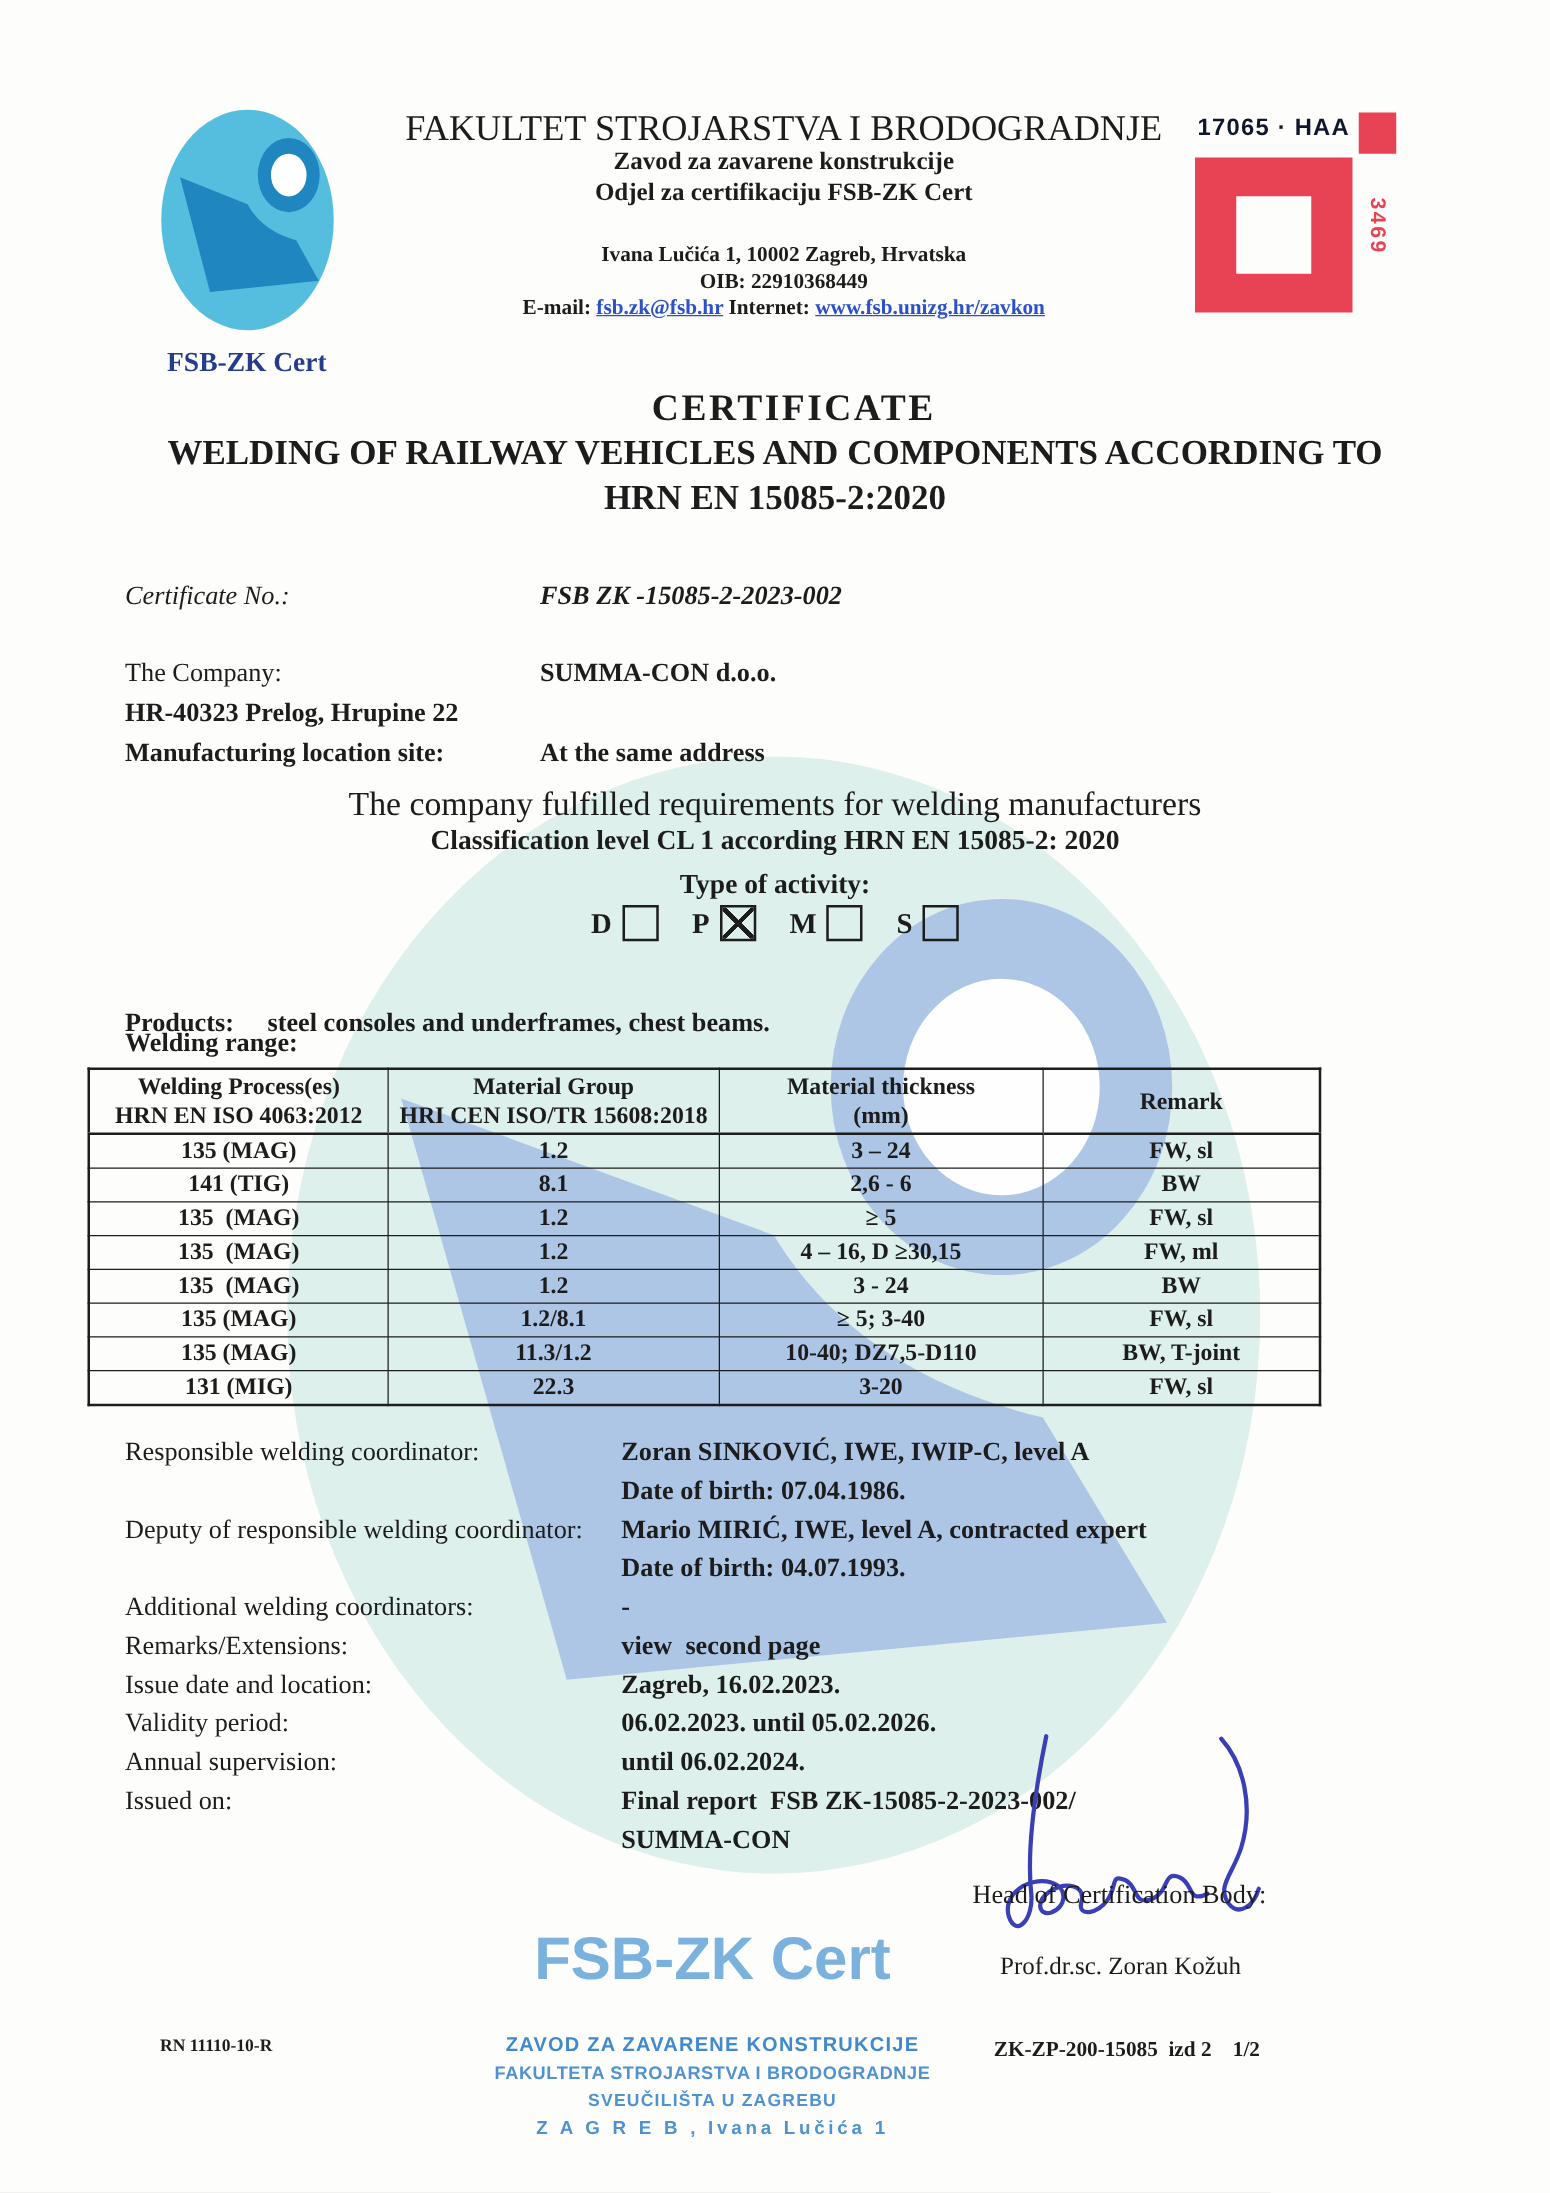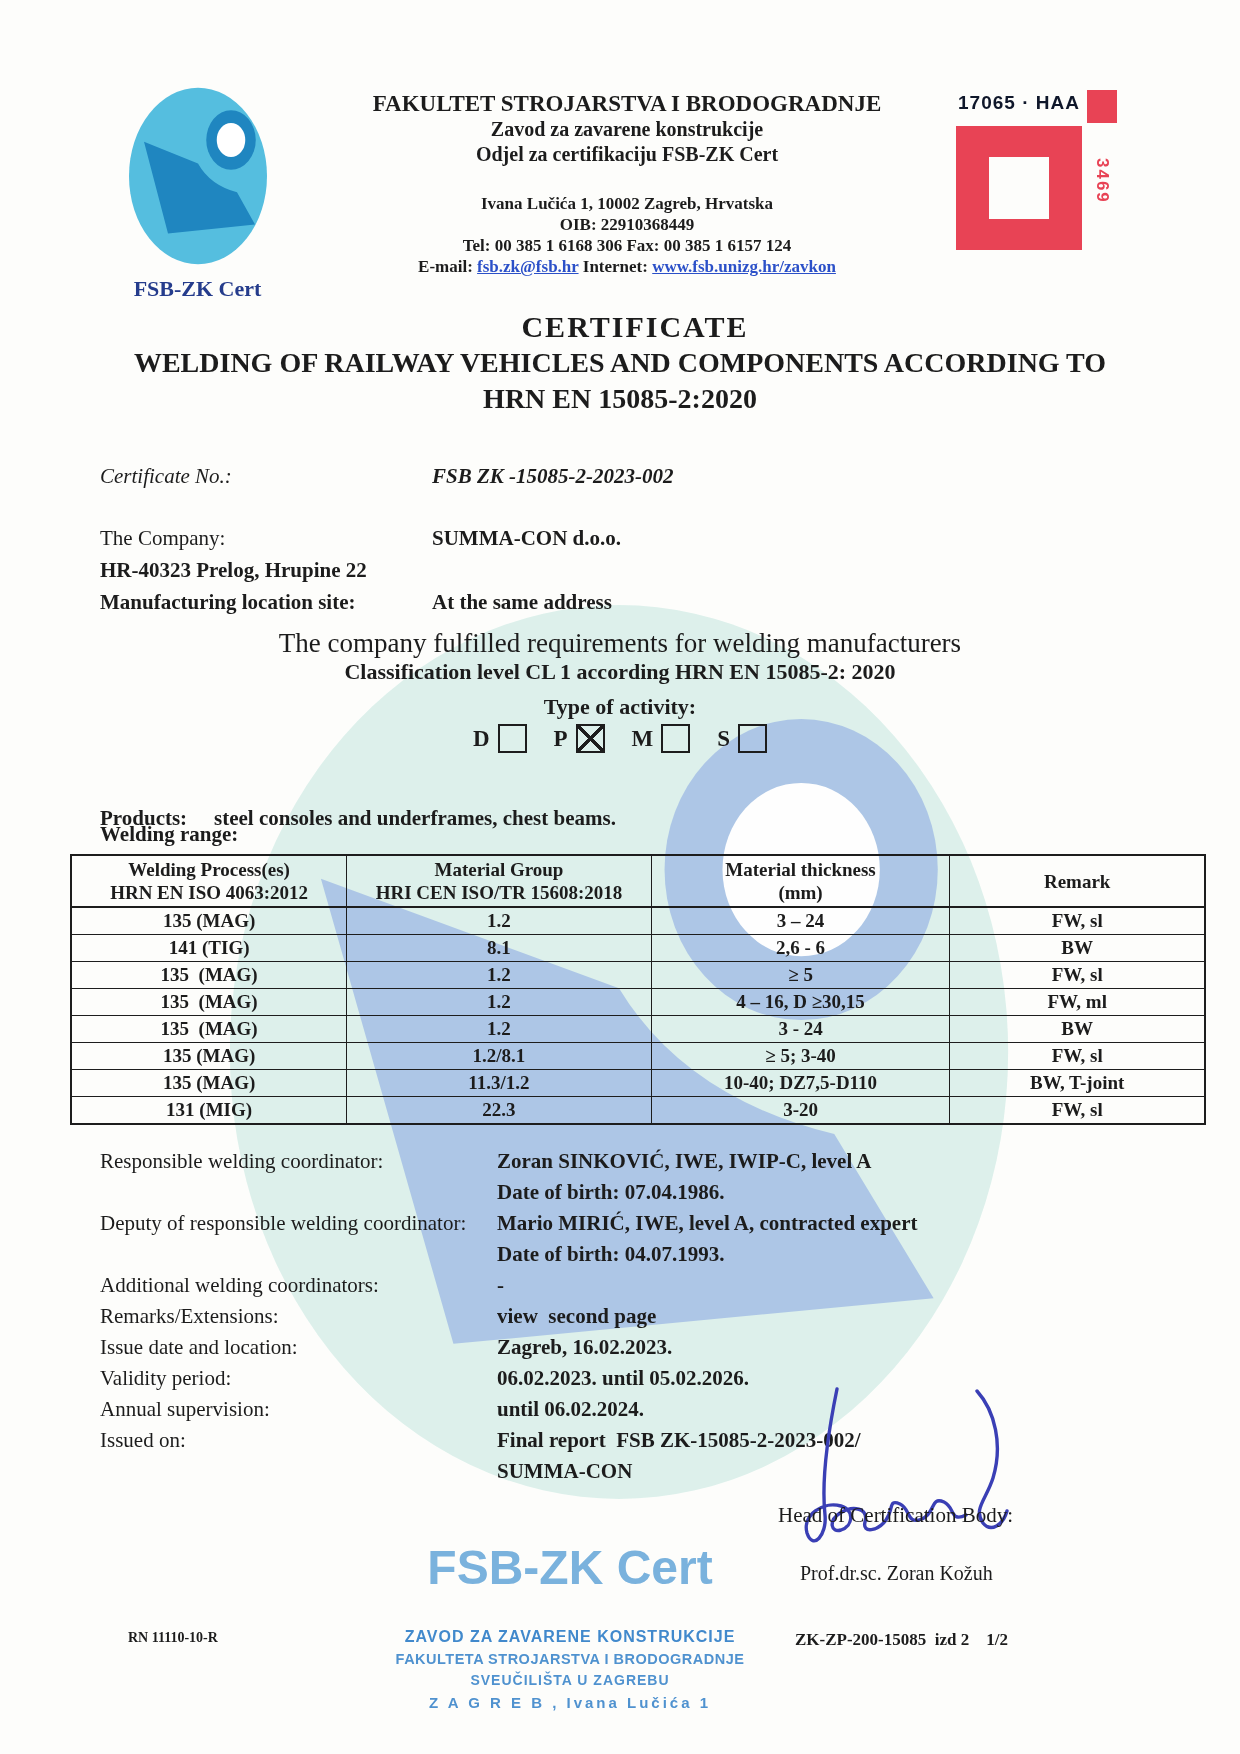--- a/index.html
+++ b/index.html
@@ -7,21 +7,21 @@
         font-family:"Liberation Serif","DejaVu Serif",serif;color:#1c1c1c;overflow:hidden;}
 
   
   .watermark{position:absolute;left:205px;top:596px;opacity:.82;}
 
   
   .header{position:absolute;left:95px;top:86px;right:118px;display:flex;}
   .logo-block{width:205px;text-align:center;}
   .logo-caption{margin-top:6px;font-weight:bold;font-size:22px;color:#253c8c;}
   .org-block{flex:1;text-align:center;padding-top:4px;}
-  .org1{font-weight:bold;font-size:23px;line-height:27px;}
+  .org1{font-weight:normal;font-size:29px;line-height:27px;}
   .org2{font-weight:bold;font-size:20px;line-height:25px;}
   .contact-gap{height:26px;}
   .contact{font-weight:bold;font-size:17px;line-height:21px;}
   .contact a{color:#2b50c8;text-decoration:underline;cursor:pointer;}
   .haa-block{position:relative;width:168px;height:175px;margin-top:4px;font-family:"Liberation Sans",sans-serif;}
   .haa-text{position:absolute;left:0;top:2px;width:130px;text-align:center;color:#0f172a;font-size:19px;font-weight:bold;letter-spacing:1px;}
   .haa-small{position:absolute;left:133px;top:0;width:30px;height:33px;background:#e84355;}
   .haa-big{position:absolute;left:2px;top:36px;width:126px;height:124px;background:#e84355;}
   .haa-hole{position:absolute;left:33px;top:31px;width:60px;height:62px;background:#fdfdfb;}
   .haa-num{position:absolute;left:138px;top:68px;color:#e84355;font-size:17px;font-weight:bold;writing-mode:vertical-rl;letter-spacing:2px;}
@@ -51,21 +51,21 @@
   .ck-box.checked{background:
      linear-gradient(to top right, transparent 45%, #1d1d1d 45%, #1d1d1d 55%, transparent 55%),
      linear-gradient(to bottom right, transparent 45%, #1d1d1d 45%, #1d1d1d 55%, transparent 55%);}
 
   
   .products-row{position:absolute;left:100px;top:776px;font-size:21px;font-weight:bold;}
   .products-row .plabel{display:inline-block;width:114px;margin-top:30px;}
   .wr-label{position:absolute;left:100px;top:822px;font-size:21px;font-weight:bold;}
 
   
-  .wtable{position:absolute;left:70px;top:854px;width:1136px;border-collapse:collapse;border:2.5px solid #1d1d1d;}
+  .wtable{position:absolute;left:70px;top:854px;width:987px;border-collapse:collapse;border:2.5px solid #1d1d1d;}
   .wtable th,.wtable td{border:1.5px solid #1d1d1d;text-align:center;font-weight:bold;white-space:pre-wrap;}
   .wtable th{font-size:19px;line-height:23px;padding:2px 4px;}
   .wtable thead th{border-bottom:2.5px solid #1d1d1d;}
   .wtable td{font-size:19px;height:26px;padding:0 4px;}
 
   
   .info-rows{position:absolute;left:100px;top:1146px;right:40px;}
   .info-row{display:flex;font-size:21px;line-height:31px;}
   .info-row .ilabel{width:397px;flex:none;}
   .info-row .ivalue{font-weight:bold;white-space:pre-wrap;}
@@ -110,21 +110,20 @@
       <div class="logo-caption">FSB-ZK Cert</div>
     </div>
 
     <div class="org-block">
       <div class="org1">FAKULTET STROJARSTVA I BRODOGRADNJE</div>
       <div class="org2">Zavod za zavarene konstrukcije</div>
       <div class="org2">Odjel za certifikaciju FSB-ZK Cert</div>
       <div class="contact-gap"></div>
       <div class="contact">Ivana Lučića 1, 10002 Zagreb, Hrvatska</div>
       <div class="contact">OIB: 22910368449</div>
-      <div class="contact">Tel: 00 385 1 6168 306  Fax: 00 385 1 6157 124</div>
       <div class="contact">
         <span>E-mail:</span>
         <a>fsb.zk@fsb.hr</a>
         <span>Internet:</span>
         <a>www.fsb.unizg.hr/zavkon</a>
       </div>
     </div>
 
     <div class="haa-block">
       <div class="haa-text">17065 · HAA</div>

